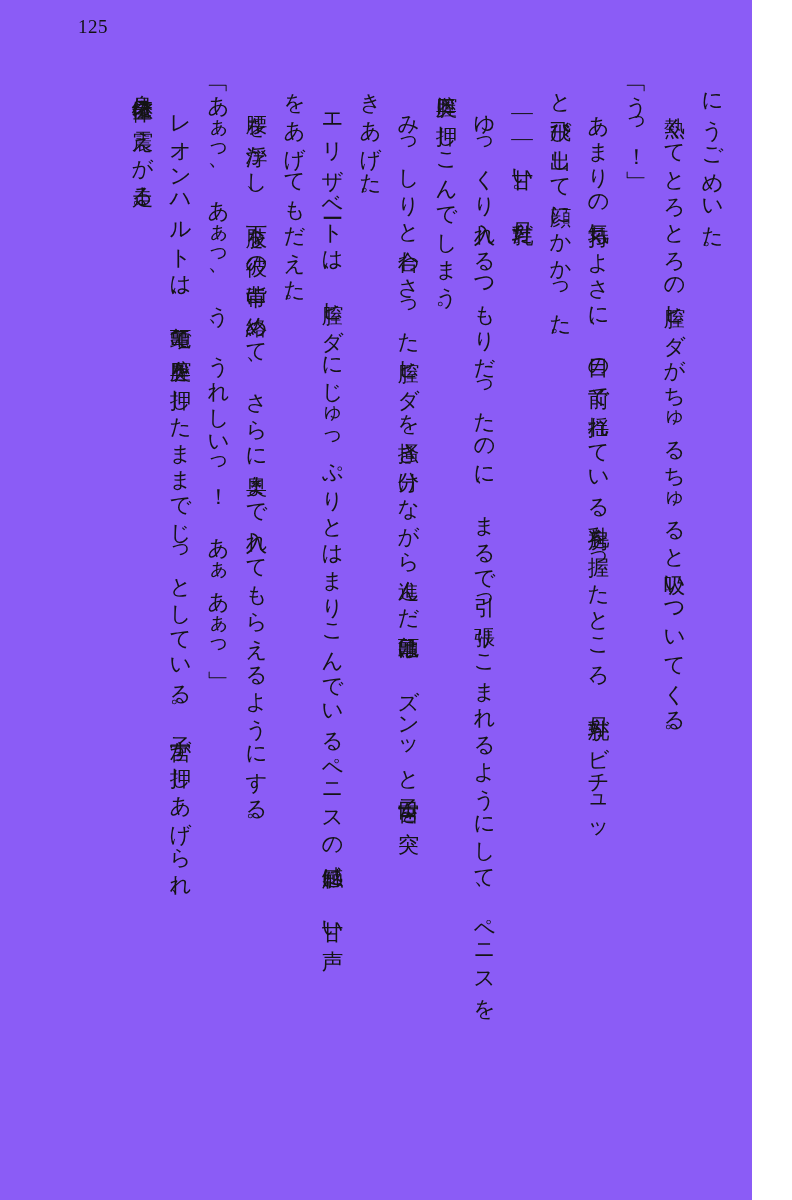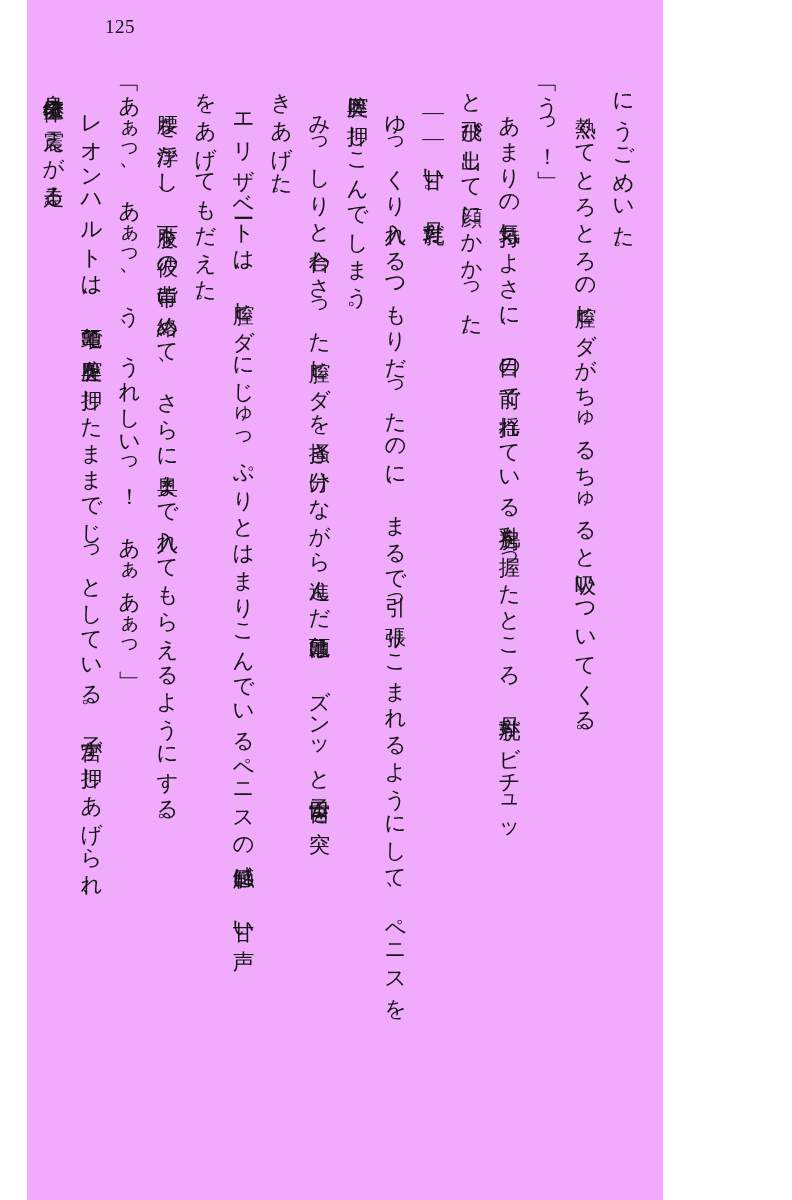--- a/index.html
+++ b/index.html
@@ -9,25 +9,24 @@
   }
   body {
     width: 792px;
     height: 1200px;
     overflow: hidden;
     font-family: "Liberation Serif", "DejaVu Serif", serif;
     color: #1a1a1a;
   }
   .page {
     position: relative;
-    width: 636px;
+    width: 752px;
     height: 1200px;
-    background: #f0abfc;
+    background: #8b5cf6;
     box-sizing: border-box;
-    margin-left: 27px;
   }
   .page-number {
     position: absolute;
     top: 16px;
     left: 78px;
     font-size: 19px;
     letter-spacing: 0.5px;
     font-family: "Liberation Serif", "DejaVu Serif", serif;
     color: #111;
   }

